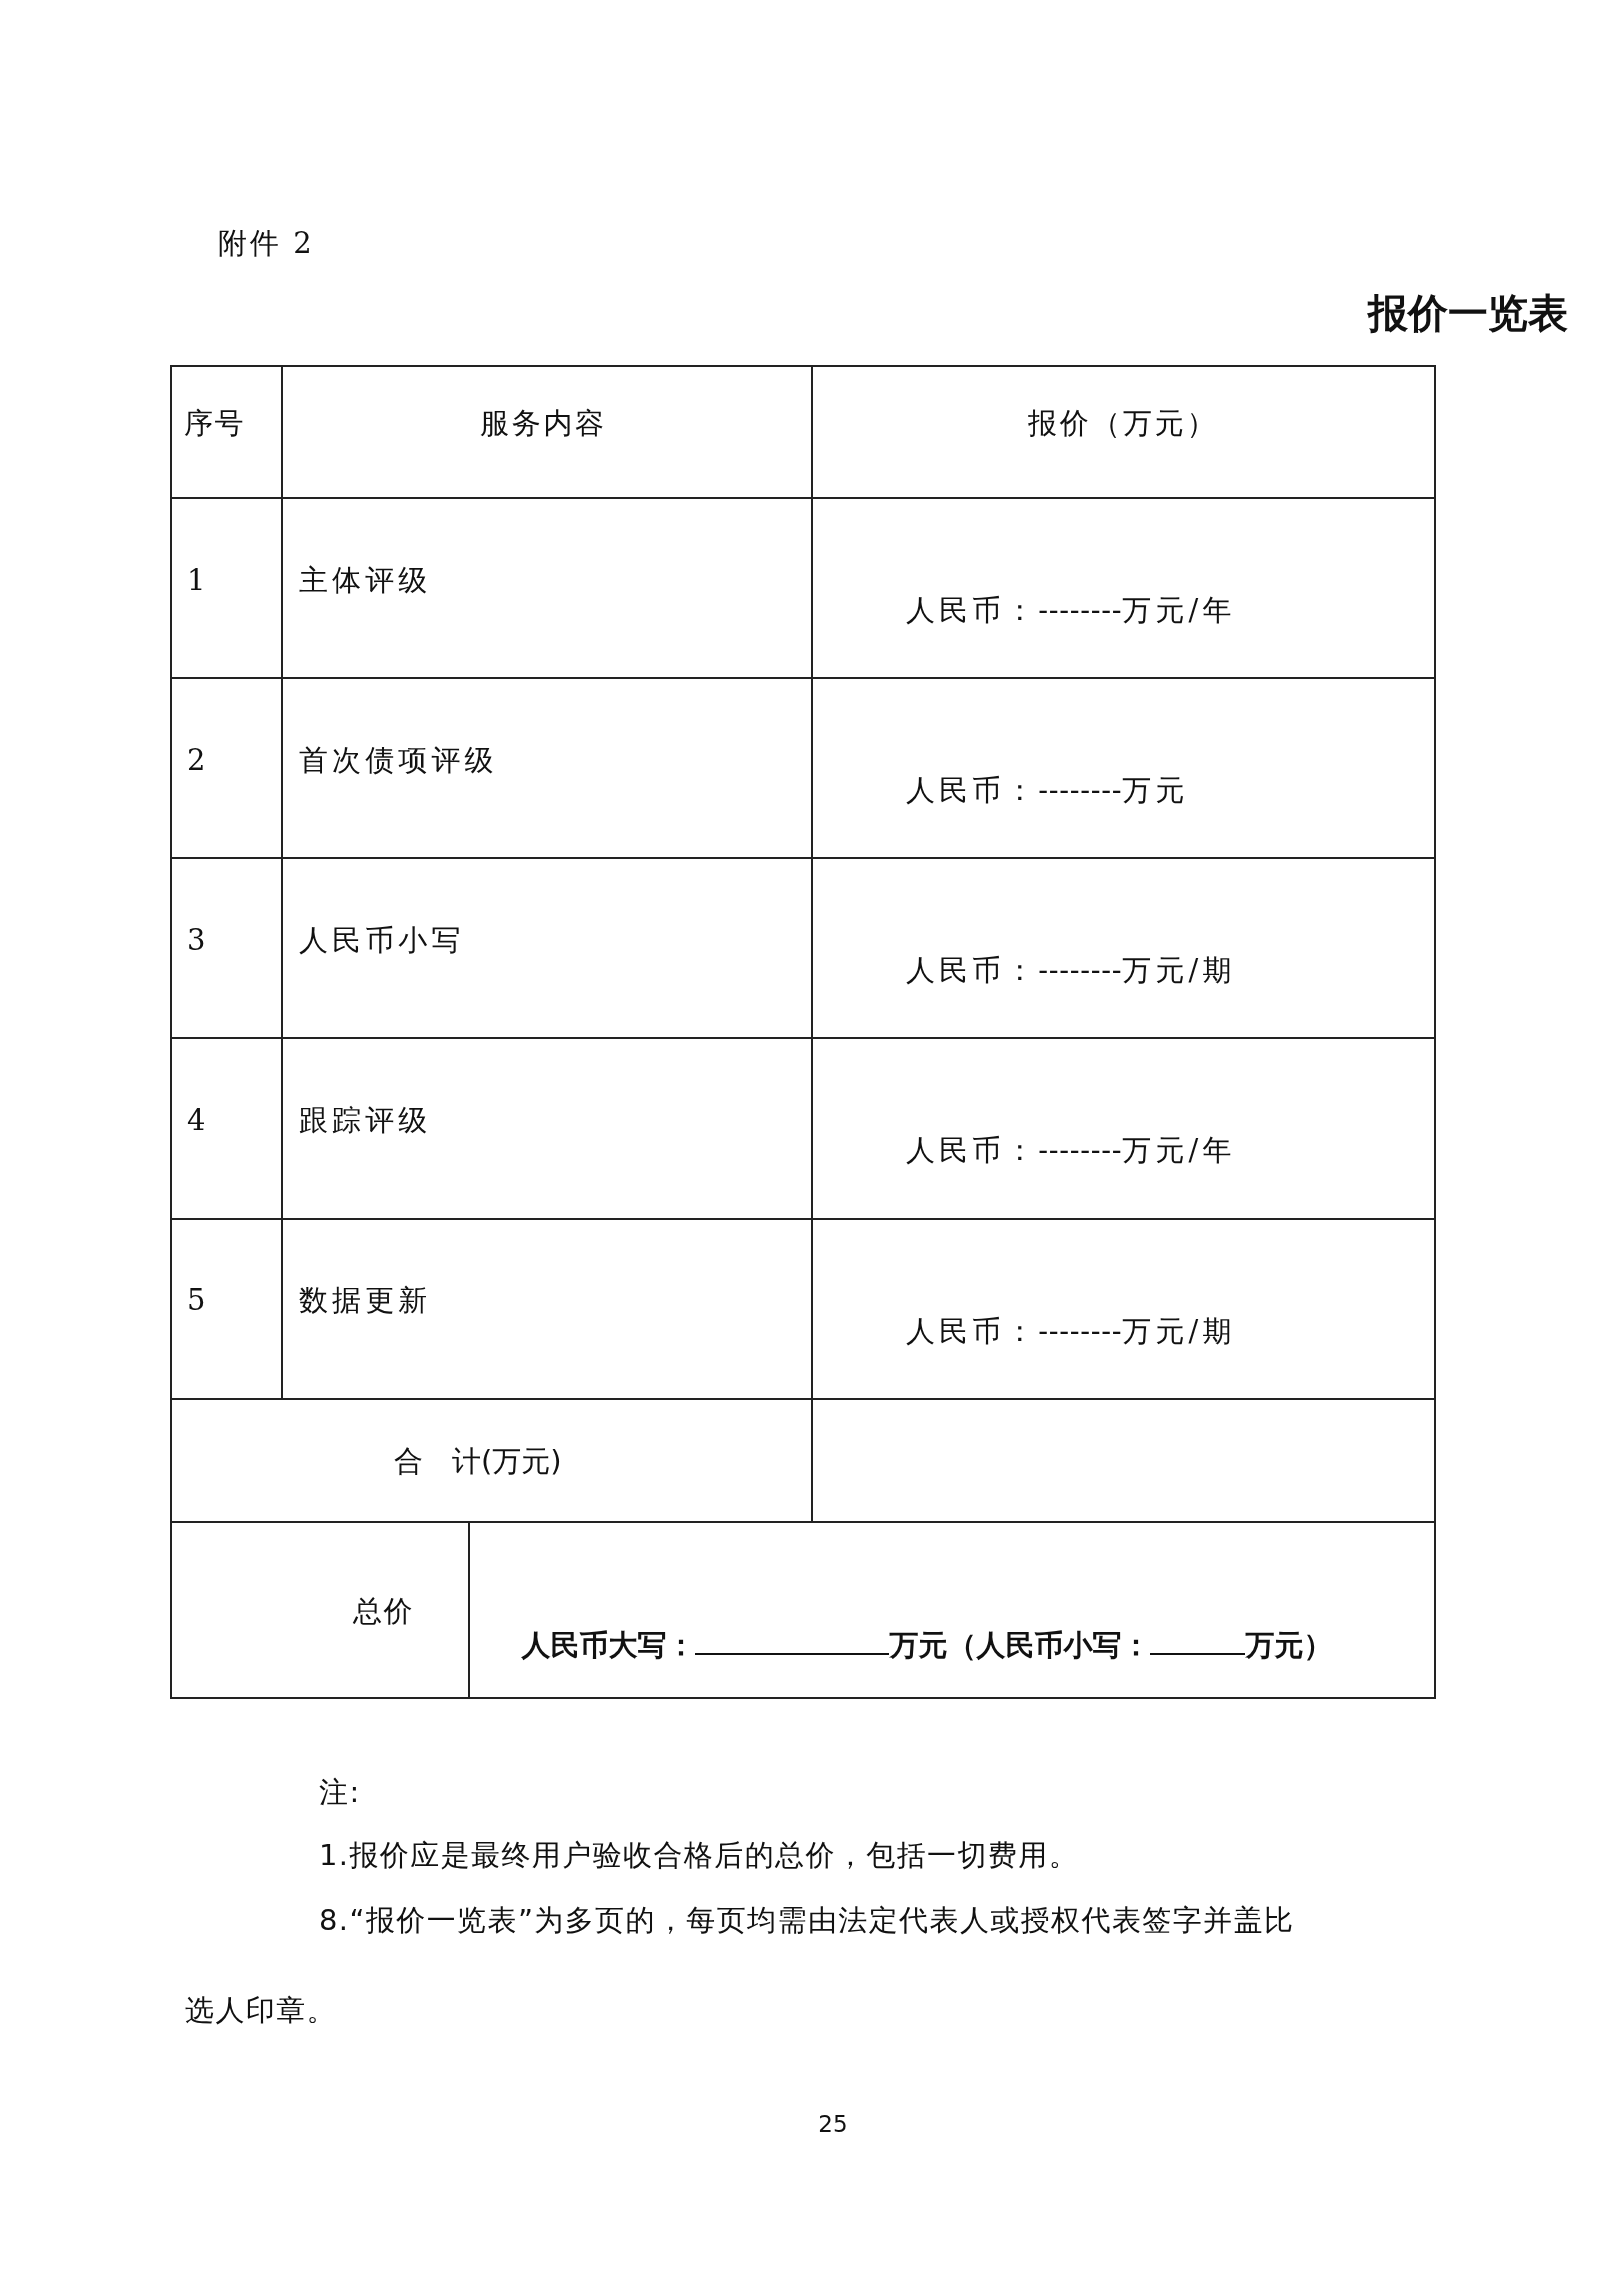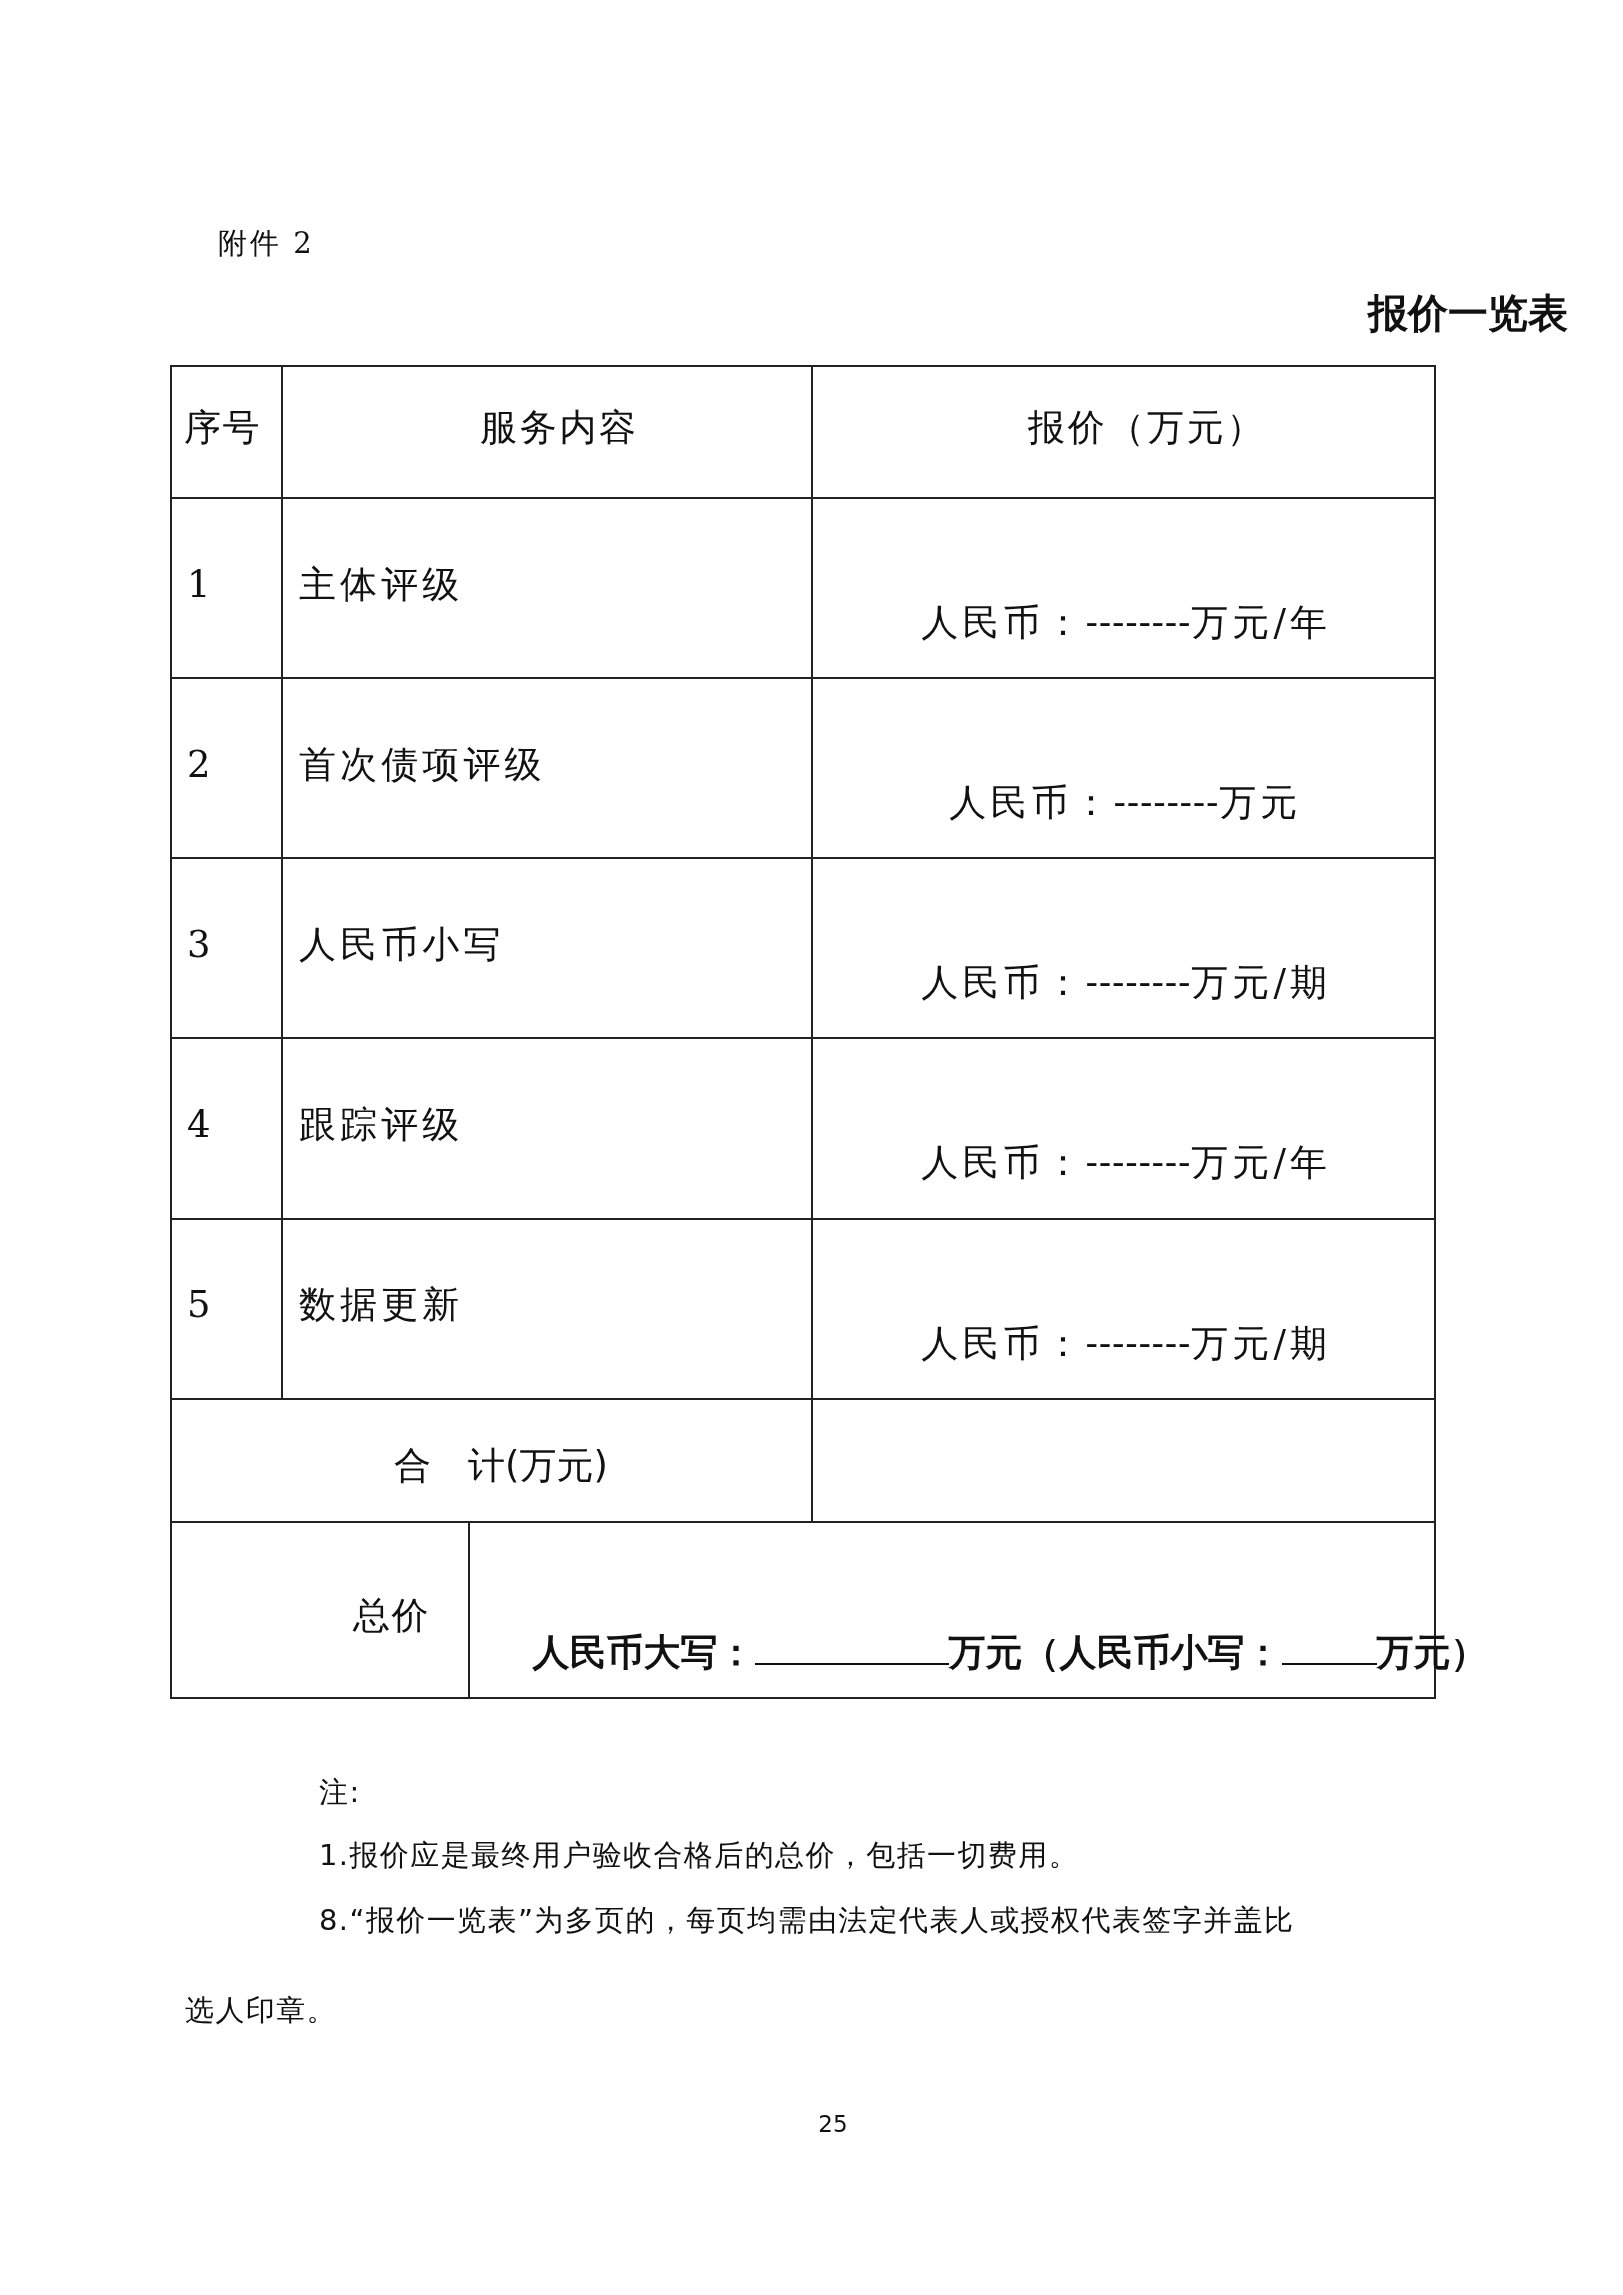--- a/index.html
+++ b/index.html
@@ -5,21 +5,21 @@
   html, body { margin: 0; padding: 0; background: #ffffff; }
   body { width: 1623px; height: 2295px; position: relative; overflow: hidden;
          font-family: "DejaVu Serif", "Liberation Serif", serif; color: #111; }
   .abs { position: absolute; }
   #attach { left: 185px; top: 224px; font-size: 29px; letter-spacing: 2.7px; margin-left: 33px; }
   #title { left: 0; width: 1568px; top: 286px; text-align: right; font-size: 40px; font-weight: bold;
            font-family: "DejaVu Sans", "Liberation Sans", sans-serif; }
   
   .hl { position: absolute; height: 2px; background: #222; }
   .vl { position: absolute; width: 2px; background: #222; }
-  .cell-text { position: absolute; font-size: 37px; white-space: pre; line-height: 1; }
+  .cell-text { position: absolute; font-size: 29px; white-space: pre; line-height: 1; }
   .sans { font-family: "DejaVu Sans", "Liberation Sans", sans-serif; }
   .bold { font-weight: bold; }
   .ul { display: inline-block; border-bottom: 2px solid #111; height: 27px; vertical-align: baseline; }
   .note { position: absolute; font-size: 29px; white-space: pre; line-height: 1; letter-spacing: 1.4px; }
   #pagenum { left: 0; width: 1666px; top: 2111px; text-align: center; font-size: 23px;
              font-family: "DejaVu Sans", "Liberation Sans", sans-serif; }
 </style>
 </head>
 <body>
 
@@ -52,21 +52,21 @@
     <div class="cell-text" style="left:187px; top:566px;">1</div>
     <div class="cell-text" style="left:299px; top:566px; letter-spacing:4.1px;">主体评级</div>
     <div class="cell-text" style="left:826px; top:567px; letter-spacing:4.1px;">
       <span>人民币：</span><span style="letter-spacing:0.7px;">--------</span><span>万元/年</span>
     </div>
   </div>
 
   <div>
     <div class="cell-text" style="left:187px; top:746px;">2</div>
     <div class="cell-text" style="left:299px; top:746px; letter-spacing:4.1px;">首次债项评级</div>
-    <div class="cell-text" style="left:854px; top:747px; letter-spacing:4.1px;">
+    <div class="cell-text" style="left:826px; top:747px; letter-spacing:4.1px;">
       <span>人民币：</span><span style="letter-spacing:0.7px;">--------</span><span>万元</span>
     </div>
   </div>
 
   <div>
     <div class="cell-text" style="left:187px; top:926px;">3</div>
     <div class="cell-text" style="left:299px; top:926px; letter-spacing:4.1px;">人民币小写</div>
     <div class="cell-text" style="left:826px; top:927px; letter-spacing:4.1px;">
       <span>人民币：</span><span style="letter-spacing:0.7px;">--------</span><span>万元/期</span>
     </div>

